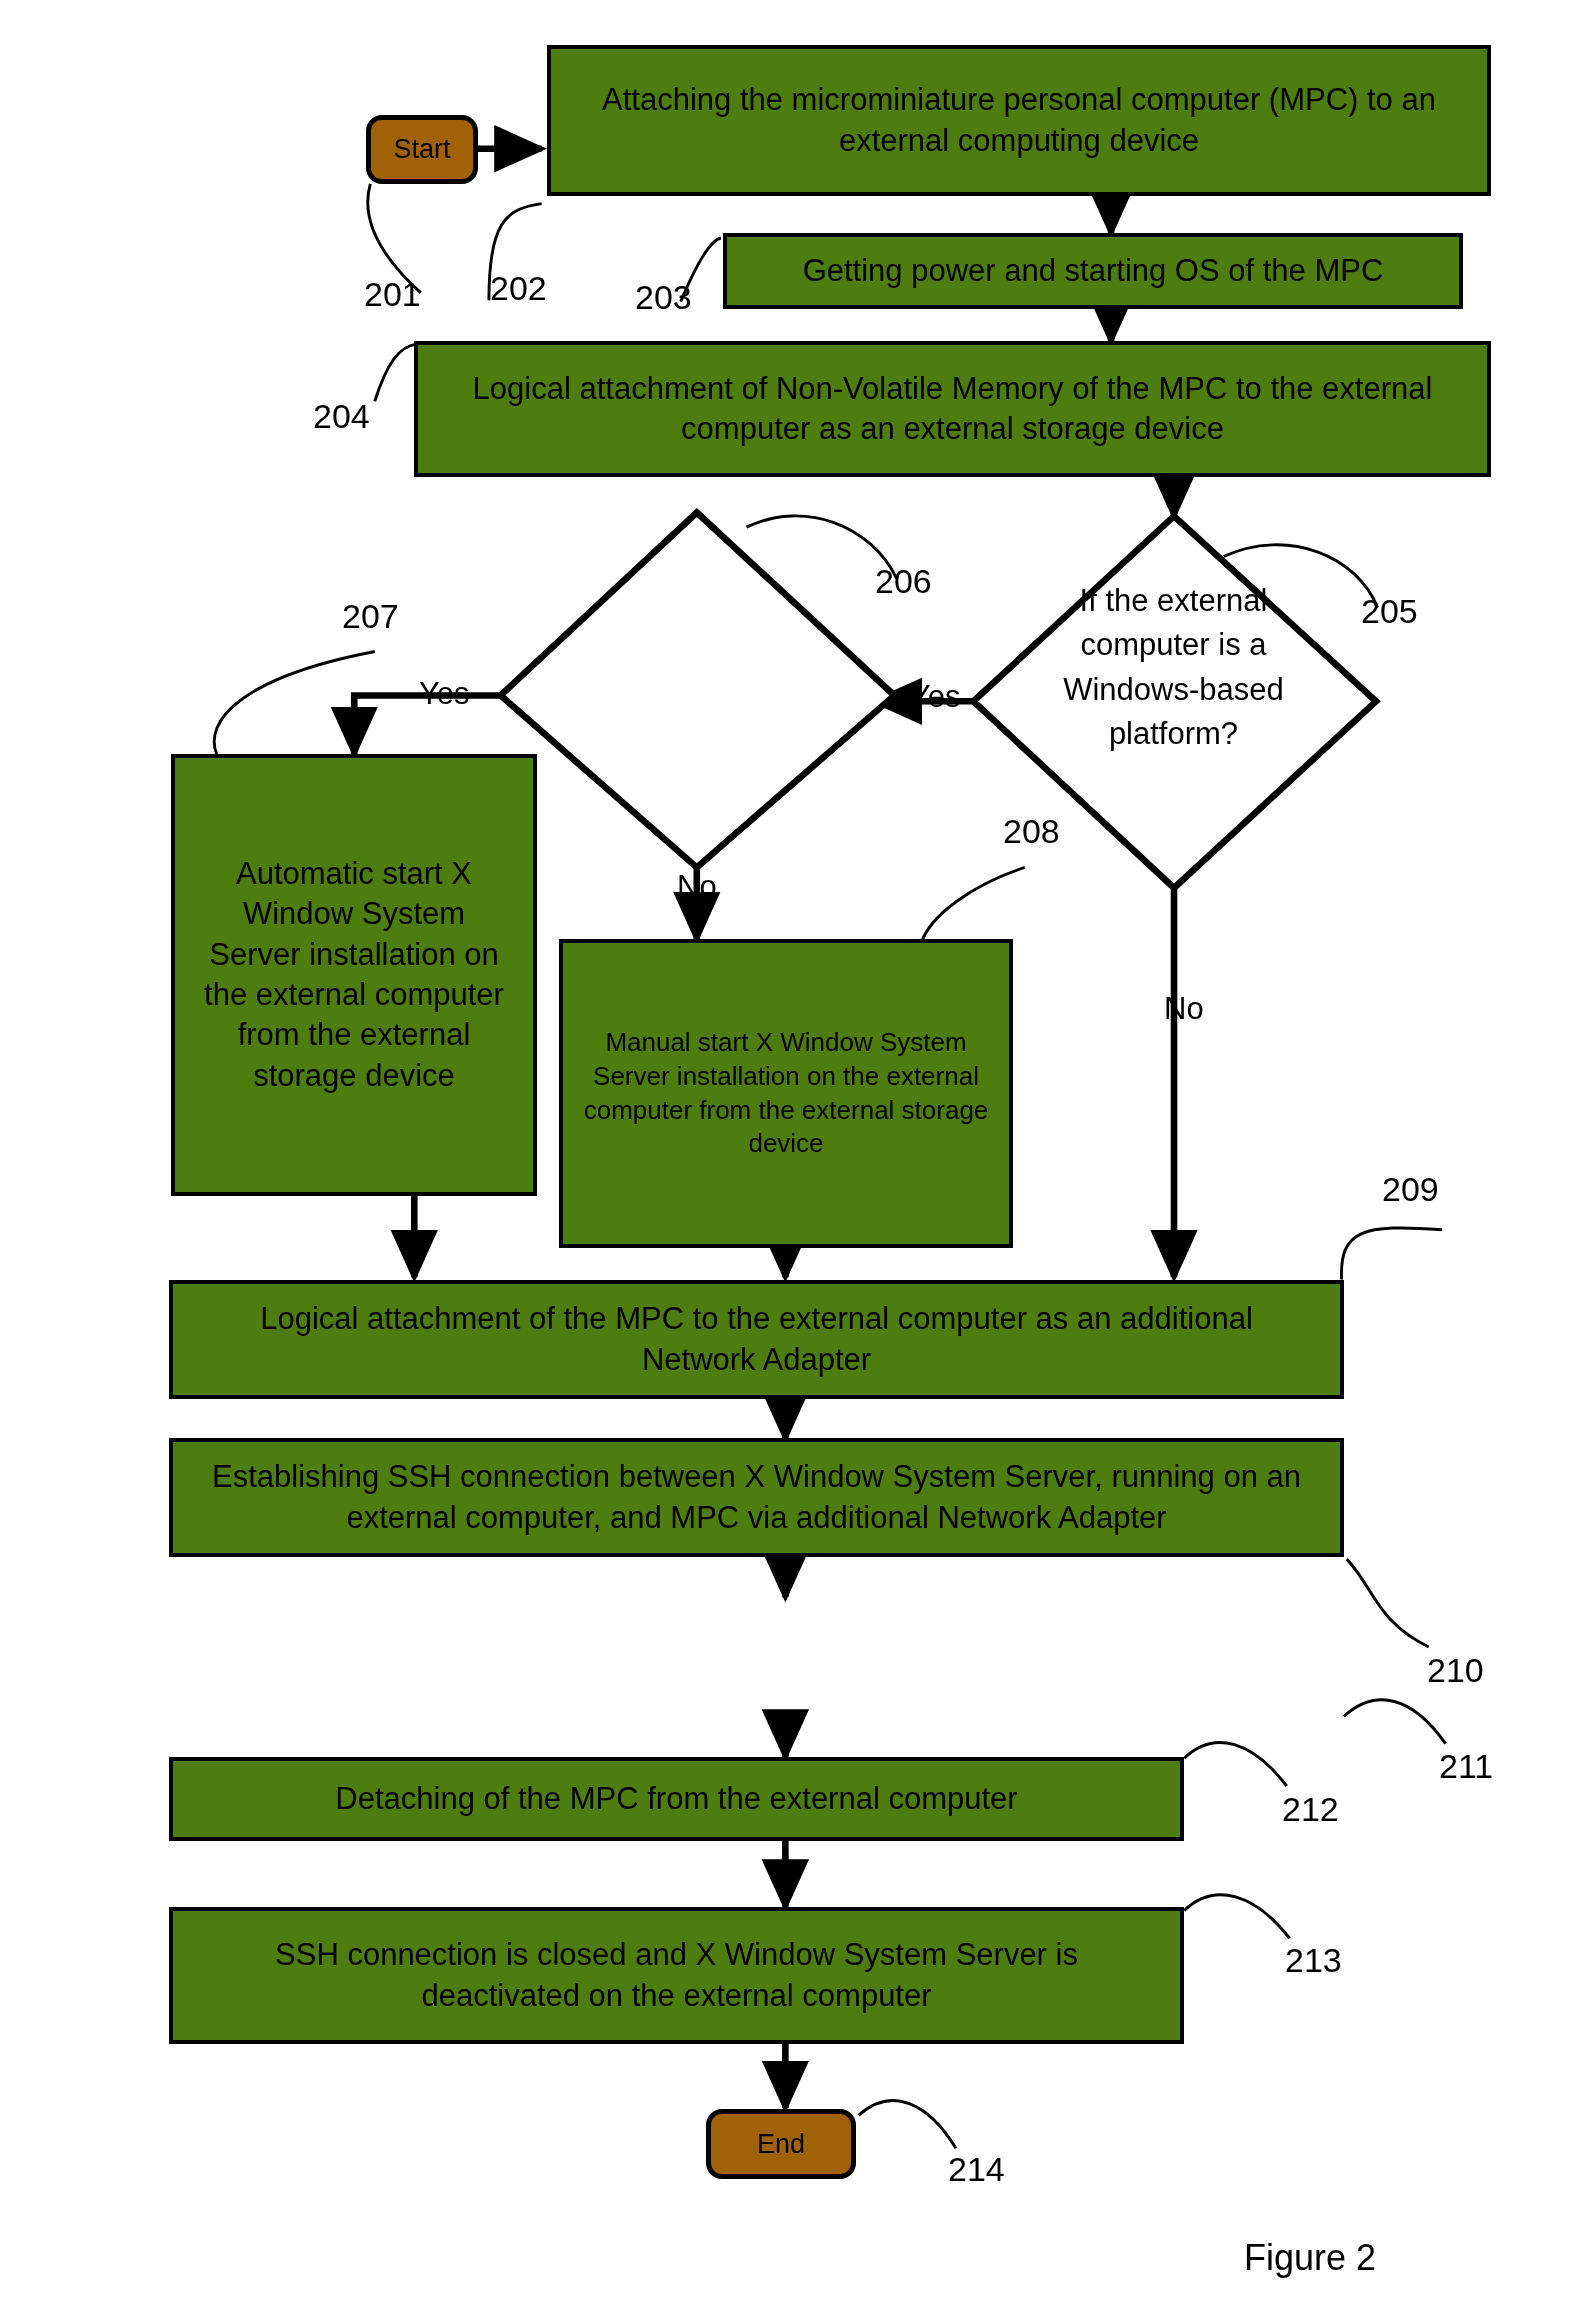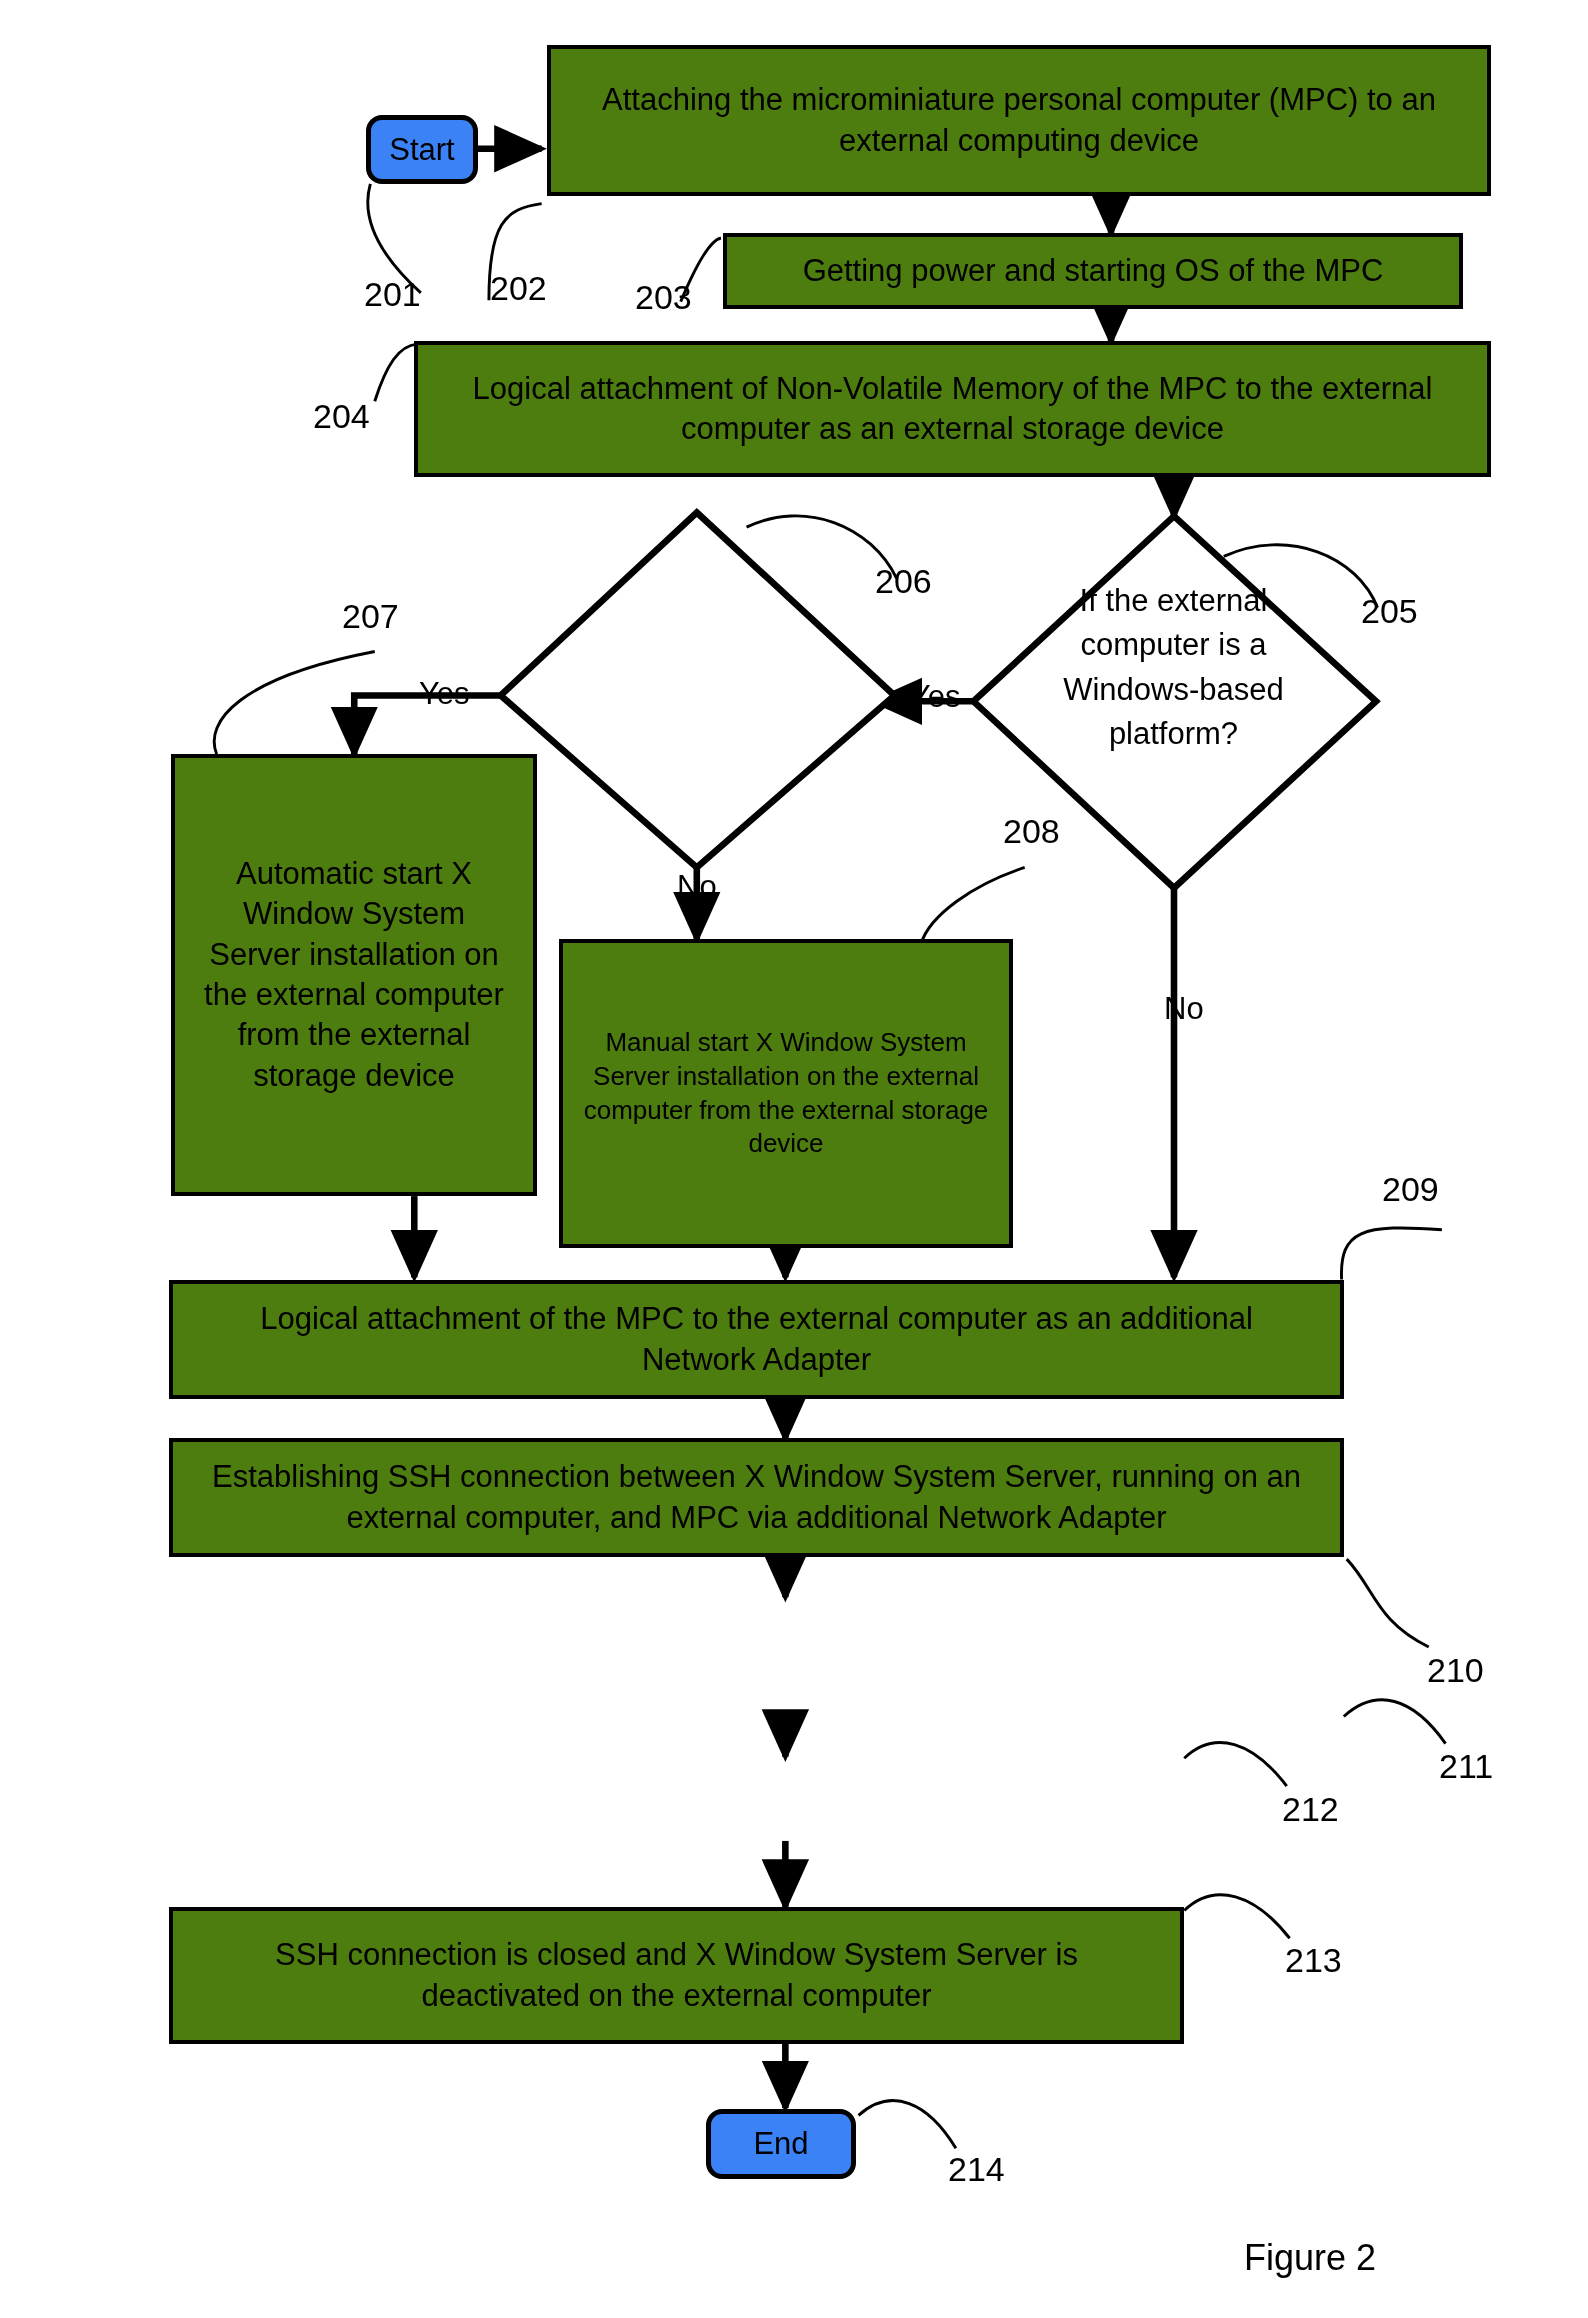--- a/index.html
+++ b/index.html
@@ -38,22 +38,22 @@
   .proc {
     border: 4.4px solid #000;
     background: #4d7c0f;
     font-size: 31px;
     line-height: 1.30;
     padding: 2.9px 10.2px;
   }
   .terminal {
     border: 5.1px solid #000;
     border-radius: 16px;
-    background: #3b82f6;
-    font-size: 31px;
+    background: #a16207;
+    font-size: 27px;
     line-height: 1.2;
   }
   .diamond-label {
     position: absolute;
     display: flex;
     align-items: center;
     justify-content: center;
     text-align: center;
     font-size: 31px;
     line-height: 1.42;
@@ -206,20 +206,23 @@
   </div>
   <div class="ref" style="left:1382px; top:1172px;">209</div>
 
   <div class="node proc" style="left:169px; top:1438px; width:1175px; height:119px;">
     <span style="display:block; max-width:1142px;">Establishing SSH connection between X Window System Server, running on an external computer, and MPC via additional Network Adapter</span>
   </div>
   <div class="ref" style="left:1427px; top:1653px;">210</div>
 
   <div class="ref" style="left:1439px; top:1749px;">211</div>
 
+  <div class="node proc" style="left:169px; top:1757px; width:1015px; height:84px;">
+    <span>Detaching of the MPC from the external computer</span>
+  </div>
   <div class="ref" style="left:1282px; top:1792px;">212</div>
 
   <div class="node proc" style="left:169px; top:1907px; width:1015px; height:137px;">
     <span style="display:block; max-width:966px;">SSH connection is closed and X Window System Server is deactivated on the external computer</span>
   </div>
   <div class="ref" style="left:1285px; top:1943px;">213</div>
 
   <div class="node terminal" style="left:706px; top:2109px; width:150px; height:70px;">
     <span>End</span>
   </div>

